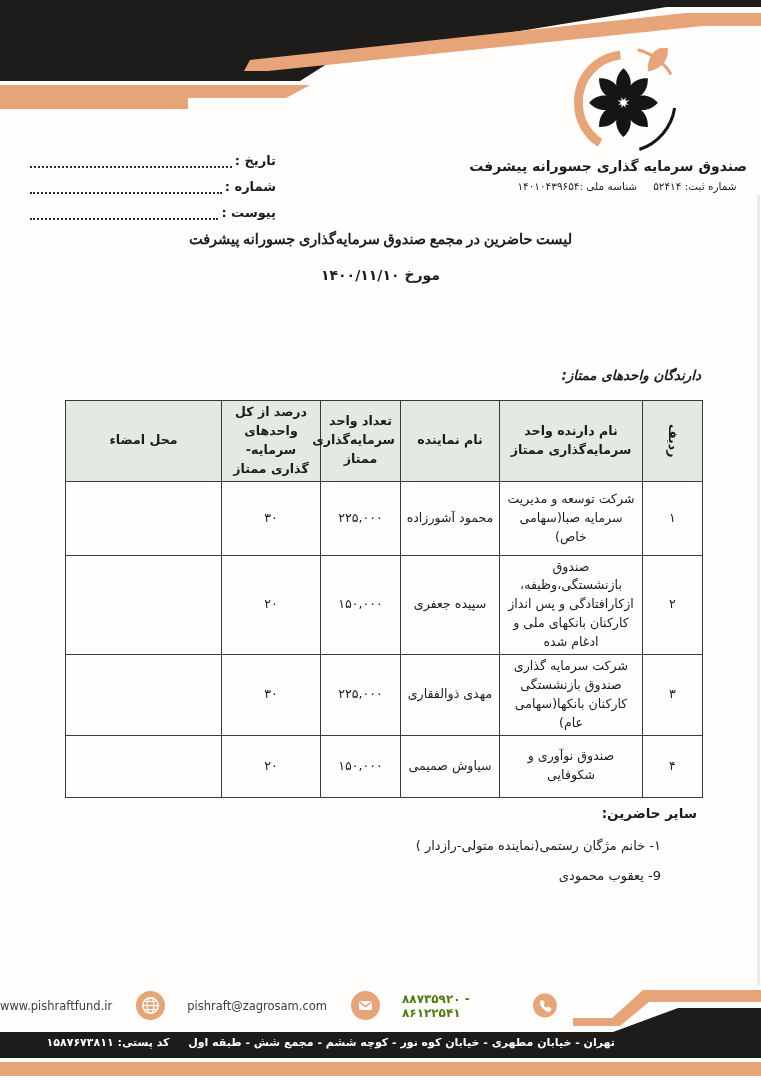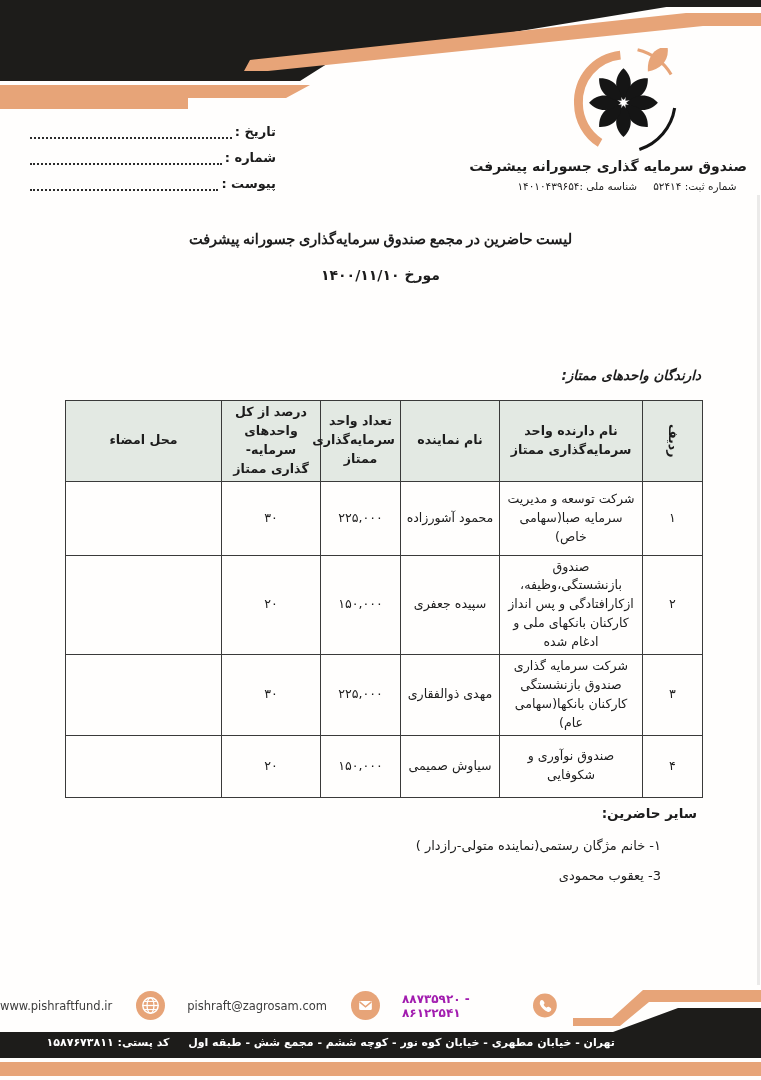--- a/index.html
+++ b/index.html
@@ -3,21 +3,21 @@
 <meta charset="utf-8">
 <style>
   * { margin:0; padding:0; box-sizing:border-box; }
   body { background:#ffffff; font-family:"DejaVu Sans", sans-serif; }
   .page {
     position:relative; width:761px; height:1080px; margin:0 auto;
     background:#fffefd; color:#1c1c1c; direction:rtl; overflow:hidden;
   }
   svg.deco { position:absolute; left:0; display:block; }
   
-  .fields { position:absolute; top:124px; left:30px; width:246px; direction:rtl; }
+  .fields { position:absolute; top:153px; left:30px; width:246px; direction:rtl; }
   .field-row { display:flex; align-items:flex-end; margin-bottom:11px; }
   .field-label { font-weight:bold; font-size:13px; white-space:nowrap; margin-left:3px; }
   .dotline { flex:1; border-bottom:2px dotted #2b2b2b; height:13px; }
   
   .brand { position:absolute; top:48px; right:14px; width:240px; text-align:center; }
   .brand svg { display:block; margin:0 auto; }
   .brand-name { font-size:14px; font-weight:bold; margin-top:5px; white-space:nowrap; }
   .brand-reg { margin-top:6px; font-size:10.5px; display:flex; flex-direction:row; justify-content:center; gap:16px; direction:rtl; }
   
   .doc-title { position:absolute; top:231px; left:0; right:0; text-align:center; font-size:14.5px; font-weight:bold;font-family:Liberation Serif, serif; }
@@ -40,21 +40,21 @@
     border:1.4px solid #3a3a3a; text-align:center; vertical-align:middle;
     font-size:12.6px; padding:2px 5px;
   }
   table.holders th { background:#e3e9e3; font-weight:bold; line-height:1.5; }
   table.holders td { line-height:1.5; }
   .vertical-head { writing-mode:vertical-rl; margin:0 auto; letter-spacing:1px; }
   
   .contact-row { position:absolute; top:991px; right:204px; display:flex; direction:rtl; align-items:center; gap:22px; }
   .contact-pair { display:flex; align-items:center; gap:24px; }
   .contact-text { font-size:11.5px; color:#3c3c3c; direction:ltr; unicode-bidi:embed; }
-  .contact-phone { font-size:12px; font-weight:bold; color:#a21caf; direction:ltr; }
+  .contact-phone { font-size:12px; font-weight:bold; color:#4d7c0f; direction:ltr; }
   .bar-text { position:absolute; top:1036px; color:#ffffff; font-size:11px; font-weight:bold; text-align:center; white-space:nowrap; z-index:3; }
   .bar-address { left:265px; width:350px; }
   .bar-postal  { left:38px;  width:140px; }
   .scan-edge { position:absolute; top:195px; right:1px; width:3px; height:790px; background:rgba(60,60,60,0.10); }
 </style>
 </head>
 <body>
 
 <div class="page">
 
@@ -159,21 +159,21 @@
       <td>سیاوش صمیمی</td>
       <td>۱۵۰,۰۰۰</td>
       <td>۲۰</td>
       <td></td>
     </tr>
   </tbody>
     </table>
 
   <div class="section-title others-title">سایر حاضرین:</div>
   <div class="other-item" style="top:838px">۱-   خانم مژگان رستمی(نماینده متولی-رازدار )</div>
-  <div class="other-item" style="top:868px">3-   یعقوب محمودی</div>
+  <div class="other-item" style="top:868px">9-   یعقوب محمودی</div>
 
   <svg class="deco" style="top:960px" width="761" height="120" viewBox="0 0 761 120">
     <polygon fill="#E7A478" points="573,58 612,58 643,30 761,30 761,42 649,42 620,66 573,66"></polygon>
     <polygon fill="#1d1c1a" points="0,72 613,72 678,48 761,48 761,98 0,98"></polygon>
     <rect x="0" y="102" width="761" height="14" fill="#E7A478"></rect>
   </svg>
 
   <div class="contact-row">
     <div class="contact-pair">
       <svg width="29" height="29" viewBox="0 0 32 32">

